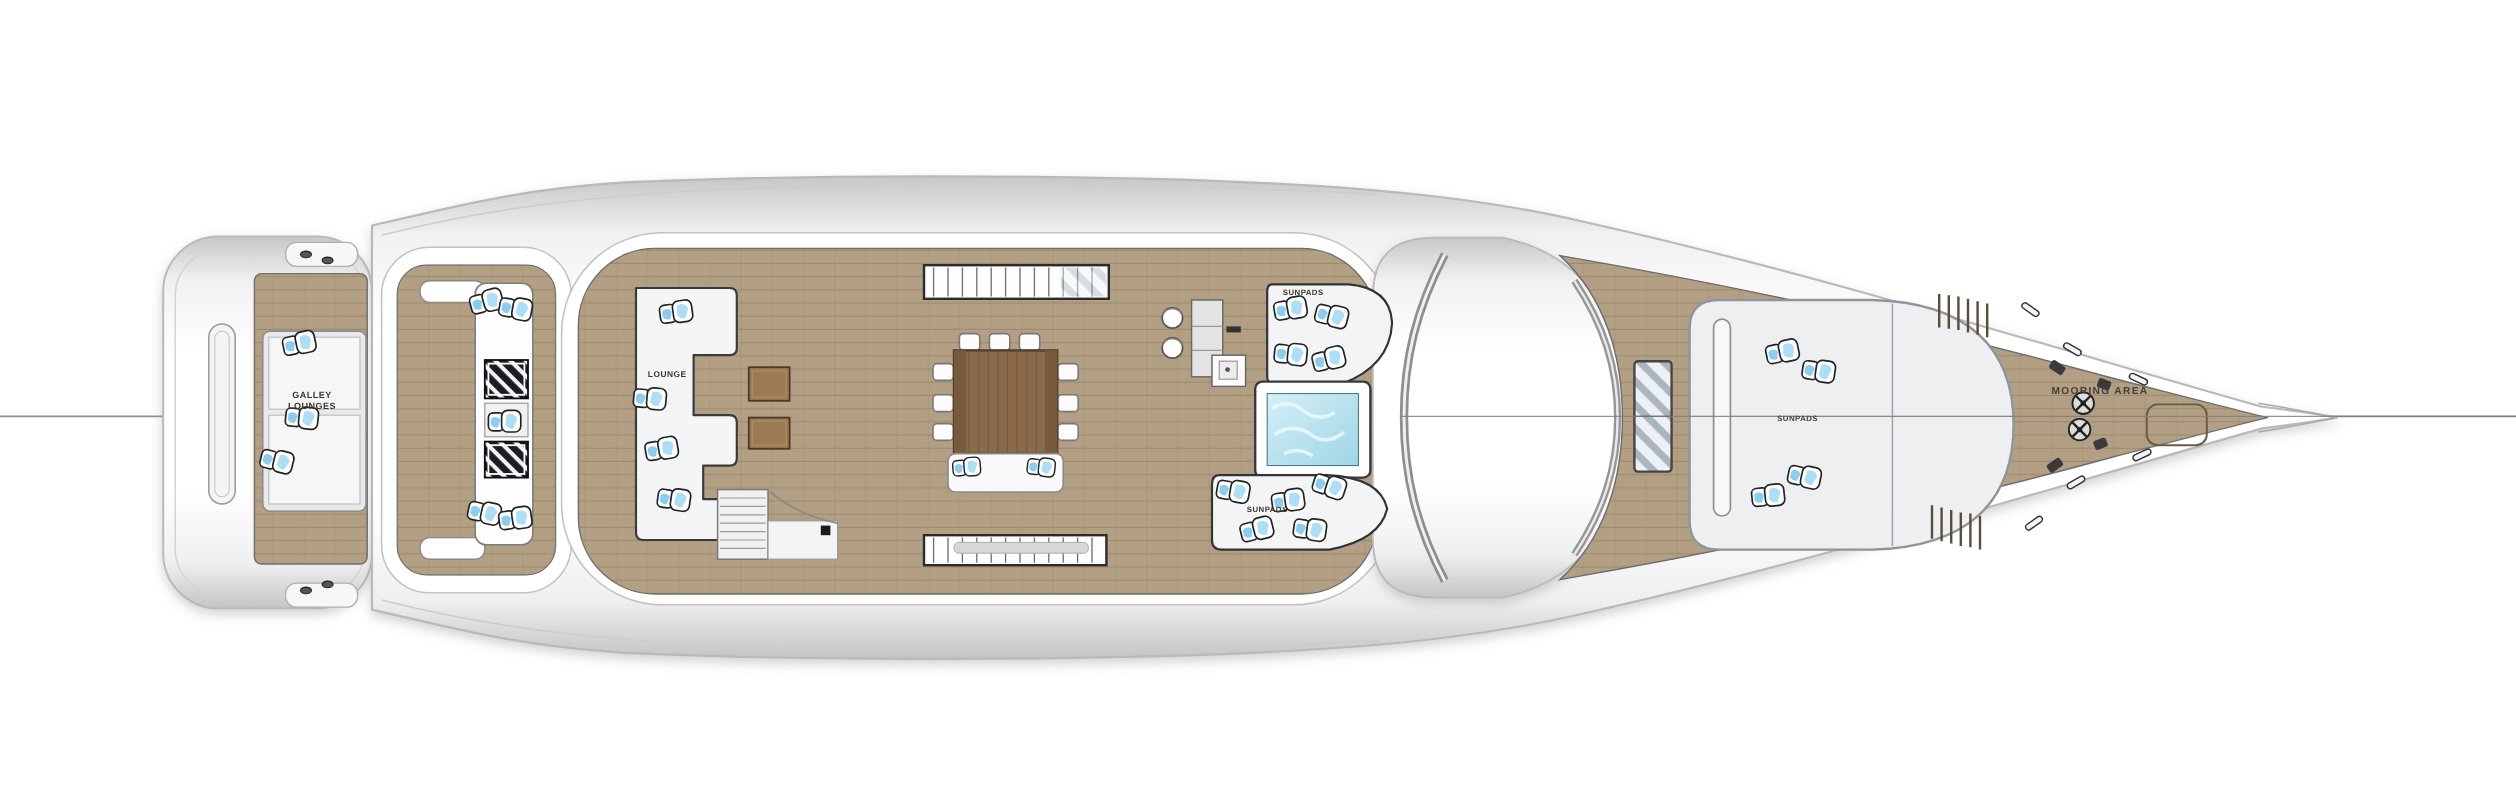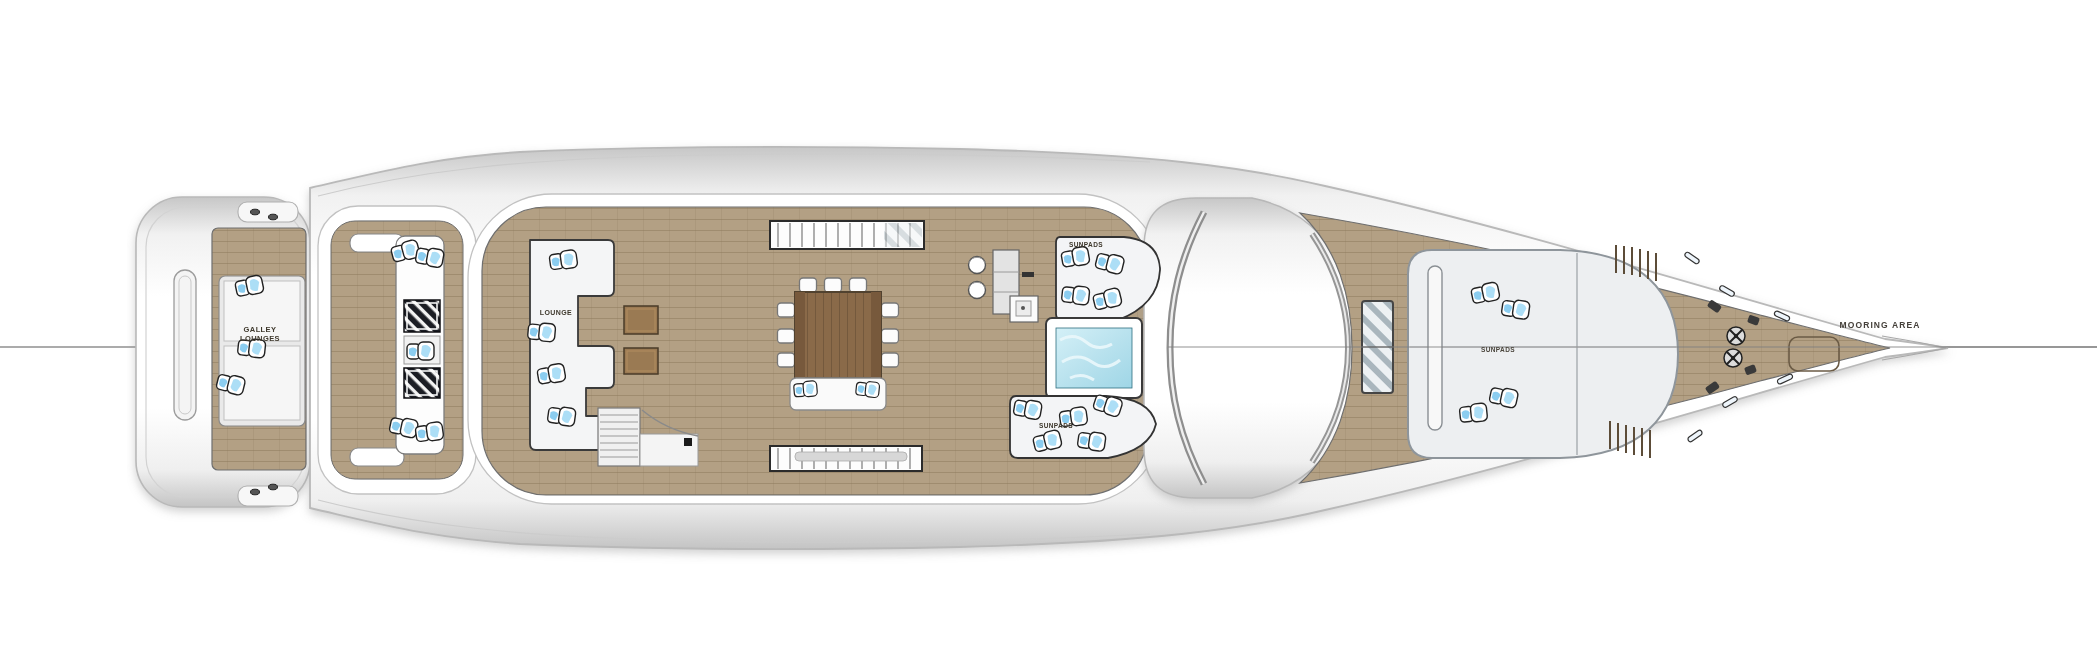--- a/index.html
+++ b/index.html
@@ -7,21 +7,21 @@
           font-family:"Liberation Sans",sans-serif;}
   svg{position:absolute;left:0;top:0;}
   .lbl{position:absolute;font-family:"Liberation Sans",sans-serif;font-weight:bold;
        color:#3e382c;text-align:center;letter-spacing:.4px;line-height:1.25;
        text-transform:uppercase;pointer-events:none;}
   #lbl-stern{left:212px;top:325px;width:96px;font-size:7.5px;}
   #lbl-port-lounge{left:520px;top:309px;width:72px;font-size:7px;}
   #lbl-sunpad-top{left:1054px;top:241px;width:64px;font-size:6.5px;}
   #lbl-sunpad-bottom{left:1024px;top:422px;width:64px;font-size:6.5px;}
   #lbl-sunpad-fore{left:1466px;top:346px;width:64px;font-size:6.5px;color:#4a453c;}
-  #lbl-mooring{left:1826px;top:320px;width:108px;font-size:8.5px;letter-spacing:1.1px;color:#45403a;}
+  #lbl-mooring{left:1696px;top:320px;width:108px;font-size:8.5px;letter-spacing:1.1px;color:#45403a;}
 </style>
 </head>
 <body>
 
 <div id="canvas">
 <svg width="2097" height="672" viewBox="0 0 2097 672">
   <defs>
     <linearGradient id="hullG" x1="0" y1="0" x2="0" y2="1">
       <stop offset="0" stop-color="#c7c7c7"></stop>
           <stop offset="0.12" stop-color="#f1f1f1"></stop>

